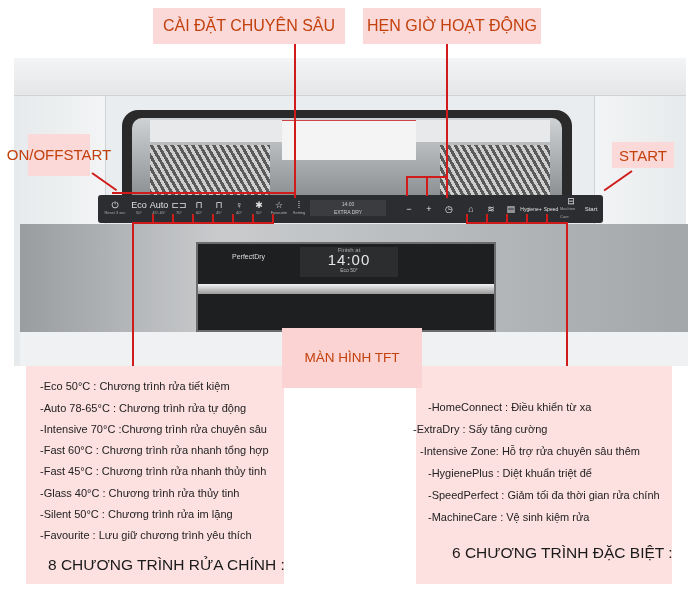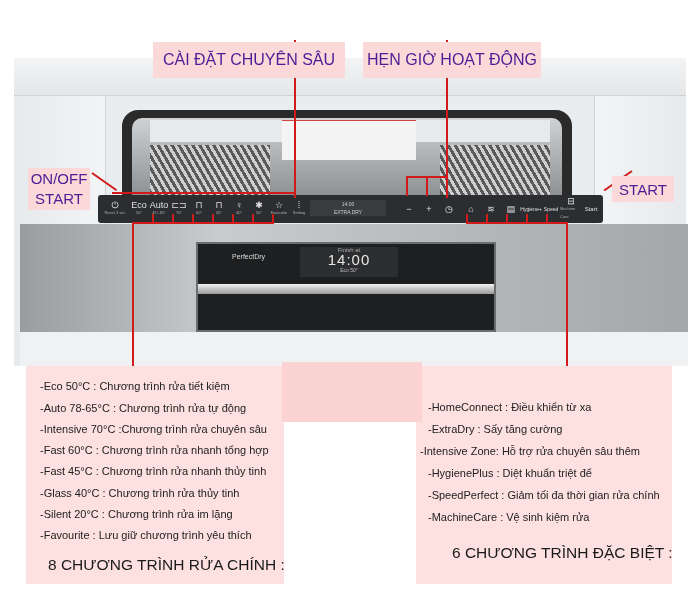--- a/index.html
+++ b/index.html
@@ -1,18 +1,18 @@
 <!DOCTYPE html>
 <html><head>
 <meta charset="utf-8">
 <style>
   * { box-sizing: border-box; margin: 0; padding: 0; }
   body { width: 700px; height: 606px; background: #ffffff; font-family: "Liberation Sans", sans-serif; position: relative; overflow: hidden; }
   .abs { position: absolute; }
-  .label-box { position: absolute; background: #fbd9d9; color: #4c1d95; display: flex; align-items: center; justify-content: center; text-align: center; font-size: 16px; margin-top: 34px; }
+  .label-box { position: absolute; background: #fbd9d9; color: #c2410c; display: flex; align-items: center; justify-content: center; text-align: center; font-size: 16px; }
   .redline { position: absolute; background: #d11a1a; }
   
   .cabinet { left: 14px; top: 58px; width: 672px; height: 308px; background: #eaedef; }
   .cabinet-top { left: 14px; top: 58px; width: 672px; height: 38px; background: linear-gradient(#f3f4f5, #e4e6e8); border-bottom: 1px solid #cfd3d6; }
   .side-l { left: 14px; top: 96px; width: 92px; height: 270px; background: linear-gradient(90deg,#e7eaec,#f2f4f5); border-right: 1px solid #cfd3d6; }
   .side-r { left: 594px; top: 96px; width: 92px; height: 270px; background: linear-gradient(90deg,#f2f4f5,#e7eaec); border-left: 1px solid #cfd3d6; }
   .opening { left: 122px; top: 110px; width: 450px; height: 90px; background: #2a2a2a; border-radius: 16px 16px 0 0; }
   .interior { left: 132px; top: 118px; width: 430px; height: 82px; background: linear-gradient(#cfd2d4, #8a8d90); border-radius: 10px 10px 0 0; }
   .rack-top { left: 150px; top: 120px; width: 400px; height: 22px; background: #e8e9ea; }
   .rack-center { left: 282px; top: 120px; width: 134px; height: 40px; background: #f4f4f4; border-top: 1px solid #c44; }
@@ -161,40 +161,41 @@
 <div class="redline" style="left:466px;top:222px;width:102px;height:2px"></div>
 <div class="redline" style="left:566px;top:222px;width:2px;height:146px"></div>
 <div class="redline" style="left:466px;top:214px;width:2px;height:10px"></div>
 <div class="redline" style="left:486px;top:214px;width:2px;height:10px"></div>
 <div class="redline" style="left:506px;top:214px;width:2px;height:10px"></div>
 <div class="redline" style="left:526px;top:214px;width:2px;height:10px"></div>
 <div class="redline" style="left:546px;top:214px;width:2px;height:10px"></div>
 
 <div class="label-box" style="left:153px;top:8px;width:192px;height:36px">CÀI ĐẶT CHUYÊN SÂU</div>
 <div class="label-box" style="left:363px;top:8px;width:178px;height:36px">HẸN GIỜ HOẠT ĐỘNG</div>
-<div class="label-box" style="left:28px;top:134px;width:62px;height:42px;flex-direction:column;font-size:15px;line-height:20px">
+<div class="label-box" style="left:28px;top:134px;width:62px;height:42px;flex-direction:row;font-size:15px;line-height:20px">
   <span>ON/OFF</span>
   <span>START</span>
 </div>
 <div class="label-box" style="left:612px;top:142px;width:62px;height:26px;font-size:15px">START</div>
 
 <div class="abs" style="left:26px;top:366px;width:258px;height:218px;background:#fde0e0"></div>
 <div class="desc" style="left:40px;top:380px">-Eco 50°C : Chương trình rửa tiết kiệm</div>
 <div class="desc" style="left:40px;top:402px">-Auto 78-65°C : Chương trình rửa tự động</div>
 <div class="desc" style="left:40px;top:423px">-Intensive 70°C :Chương trình rửa chuyên sâu</div>
 <div class="desc" style="left:40px;top:444px">-Fast 60°C  : Chương trình rửa nhanh tổng hợp</div>
 <div class="desc" style="left:40px;top:465px">-Fast 45°C  : Chương trình rửa nhanh thủy tinh</div>
 <div class="desc" style="left:40px;top:487px">-Glass 40°C  : Chương trình rửa thủy tinh</div>
-<div class="desc" style="left:40px;top:508px">-Silent 20°C  : Chương trình rửa im lặng</div>
+<div class="desc" style="left:40px;top:508px">-Silent 50°C  : Chương trình rửa im lặng</div>
 <div class="desc" style="left:40px;top:529px">-Favourite : Lưu giữ chương trình yêu thích</div>
 <div class="heading" style="left:48px;top:556px">8 CHƯƠNG TRÌNH RỬA CHÍNH :</div>
 
 <div class="abs" style="left:416px;top:366px;width:256px;height:218px;background:#fde0e0"></div>
 <div class="desc" style="left:428px;top:401px">-HomeConnect : Điều khiển từ xa</div>
-<div class="desc" style="left:428px;top:423px">-ExtraDry : Sấy tăng cường</div>
+<div class="desc" style="left:413px;top:423px">-ExtraDry : Sấy tăng cường</div>
 <div class="desc" style="left:420px;top:445px">-Intensive Zone: Hỗ trợ rửa chuyên sâu thêm</div>
 <div class="desc" style="left:428px;top:467px">-HygienePlus : Diệt khuẩn triệt để</div>
 <div class="desc" style="left:428px;top:489px">-SpeedPerfect : Giảm tối đa thời gian rửa chính</div>
 <div class="desc" style="left:428px;top:511px">-MachineCare : Vệ sinh kiệm rửa</div>
 <div class="heading" style="left:452px;top:544px">6 CHƯƠNG TRÌNH ĐẶC BIỆT :</div>
 
 <div class="label-box" style="left:282px;top:328px;width:140px;height:60px;flex-direction:column;font-size:13.5px;line-height:18px;background:#fbd3d3">
+  <span>MÀN HÌNH TFT</span>
 </div>
 
 </body></html>

